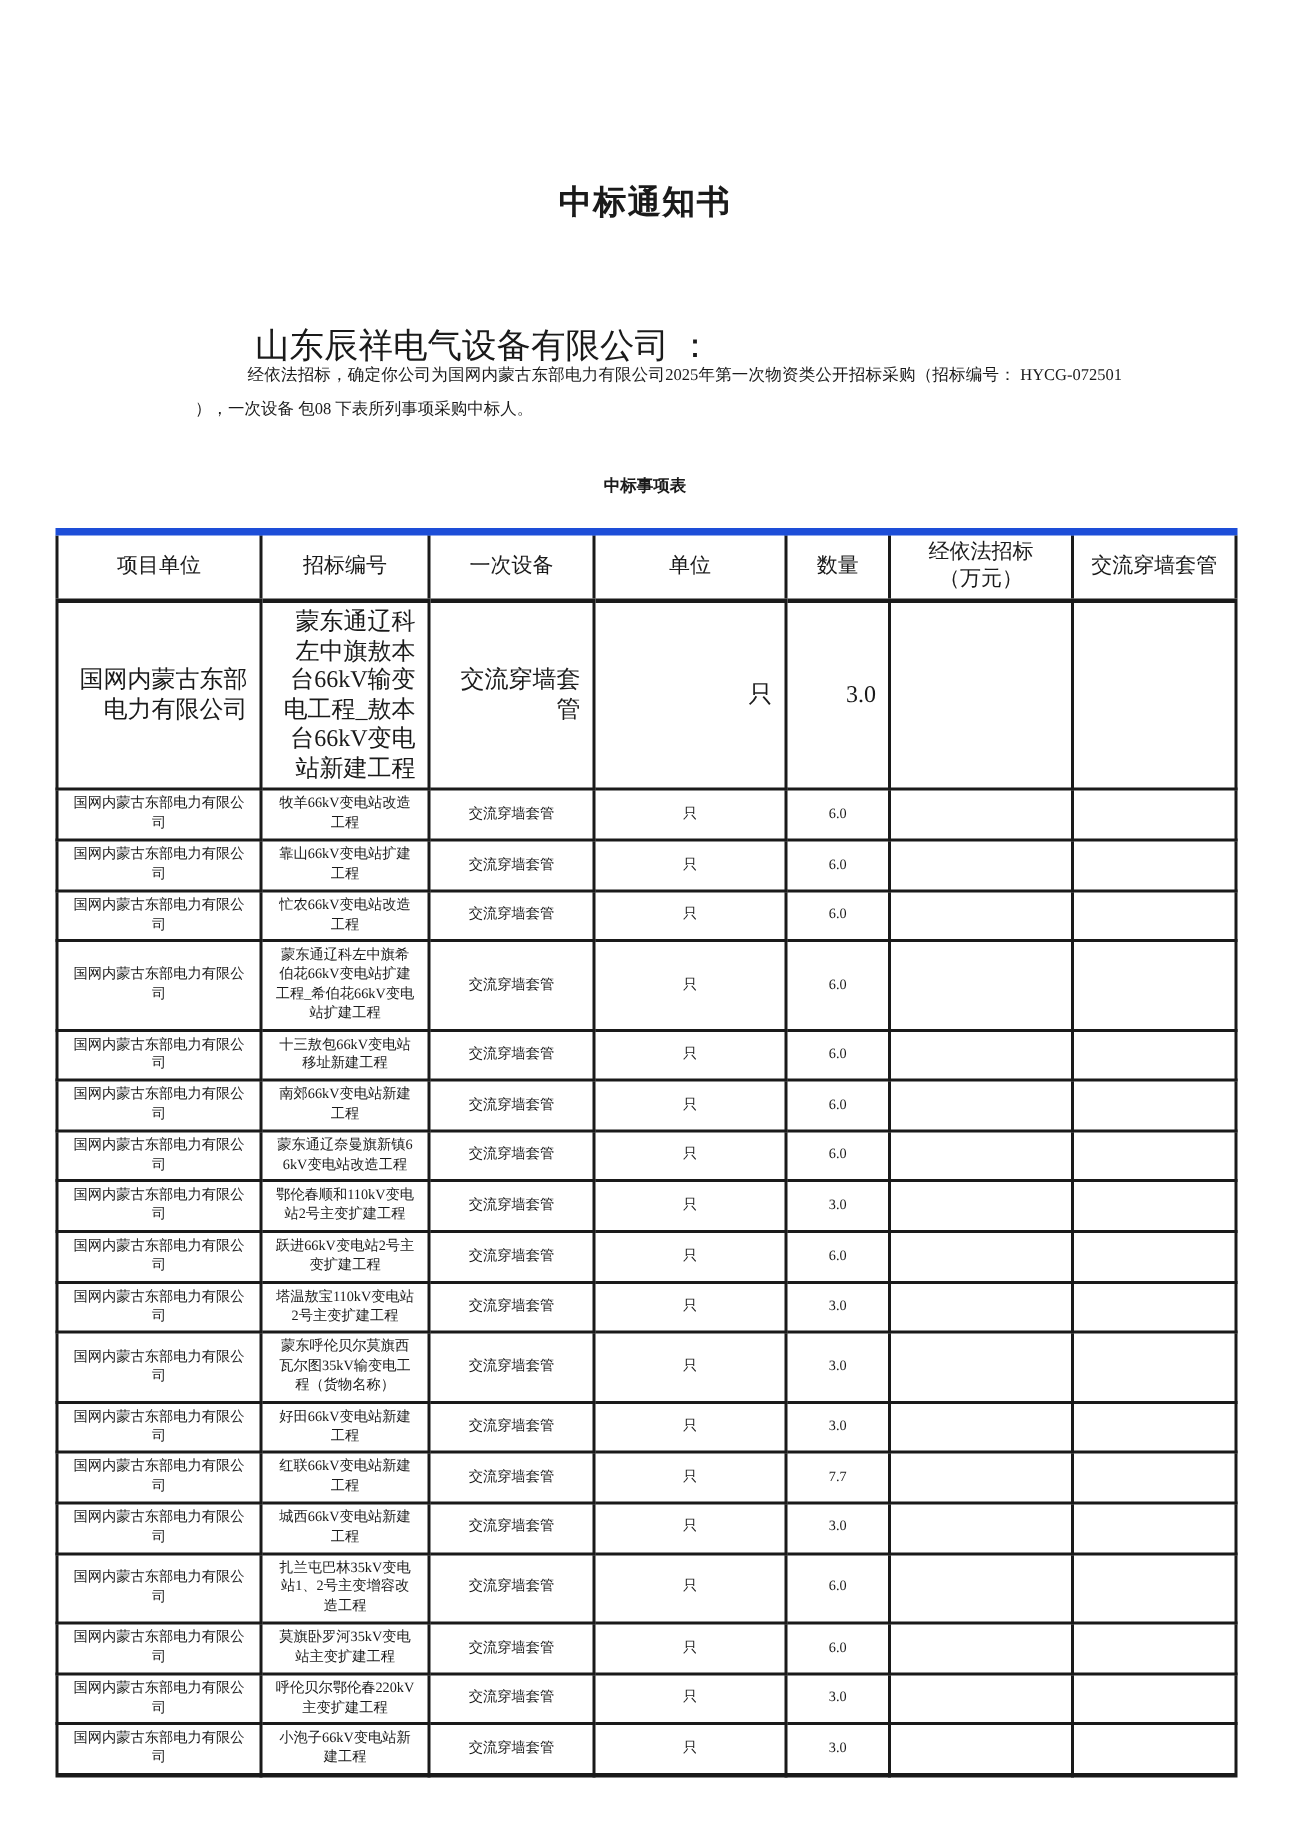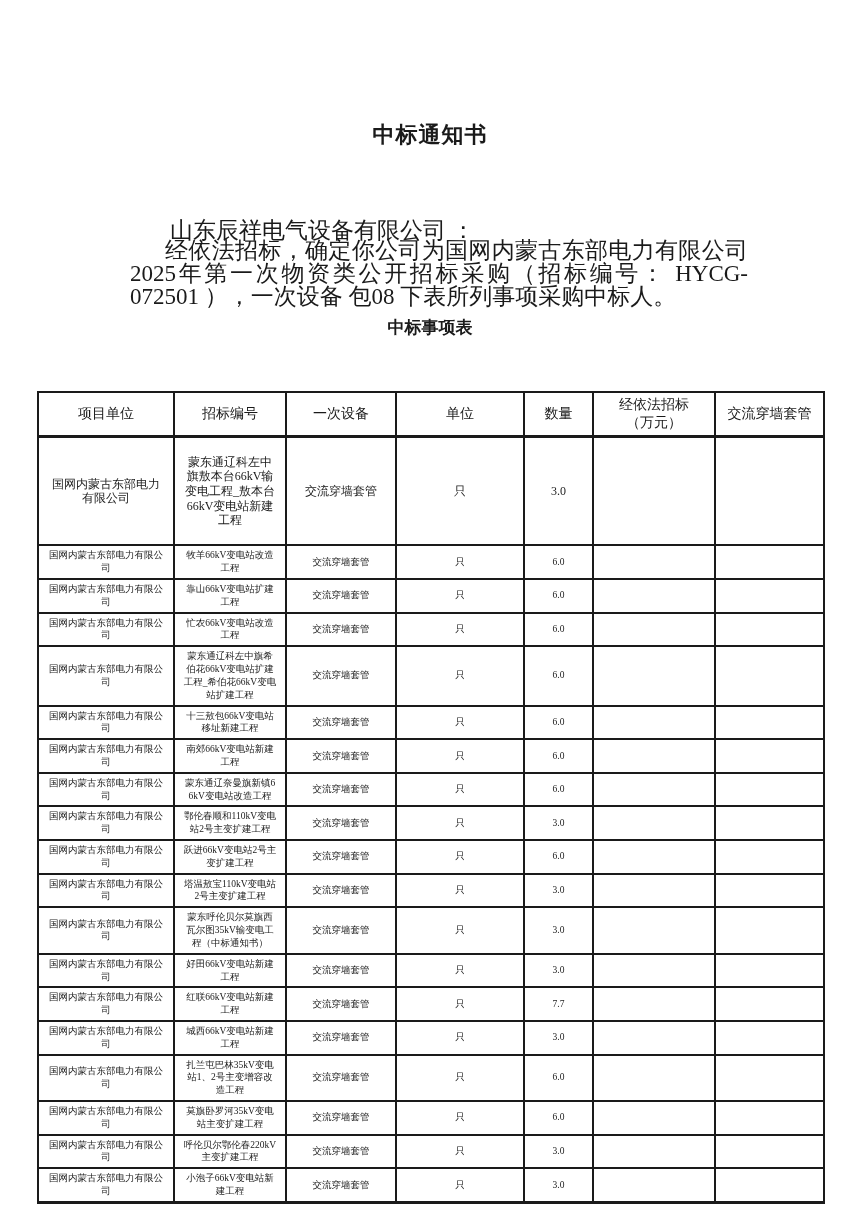--- a/index.html
+++ b/index.html
@@ -25,41 +25,40 @@
   .recipient {
     position: absolute;
     top: 215px; left: 130px;
     font-size: 23px;
     margin-left: 40px;
   }
   .body-para {
     position: absolute;
     top: 239px; left: 130px;
     width: 618px;
-    font-size: 23px;
+    font-size: 11px;
     line-height: 23px;
     text-align: justify;
     text-indent: 35px;
   }
   .table-caption {
     position: absolute;
     top: 316px; left: 0; right: 0;
     text-align: center;
-    font-size: 17px;
+    font-size: 11px;
     font-weight: bold;
   }
   table.award {
     position: absolute;
     top: 352px; left: 37px;
     width: 786px;
     border-collapse: collapse;
     table-layout: fixed;
-    border-top: 1px solid #1d4ed8;
+    border-top: 5px solid #1d4ed8;
     border-bottom: 3px solid #1a1a1a;
-    margin-top: 39px;
   }
   table.award th, table.award td {
     border: 2px solid #1a1a1a;
     text-align: center;
     vertical-align: middle;
     padding: 3px 8px;
     word-break: break-all;
     overflow-wrap: anywhere;
   }
   table.award th {
@@ -68,23 +67,24 @@
     line-height: 1.3;
     height: 34px;
     white-space: pre-line;
     border-bottom-width: 3px;
   }
   table.award td {
     font-size: 9.5px;
     line-height: 1.35;
   }
   table.award tr.row-lg td {
-    font-size: 12px;
+    font-size: 16px;
     line-height: 1.22;
     height: 100px;
+    text-align: right;
   }
 </style>
 </head>
 <body>
 
 <div class="page">
 
   <h1 class="doc-title">中标通知书</h1>
 
   <div class="recipient">山东辰祥电气设备有限公司 ：</div>
@@ -210,21 +210,21 @@
           <td>国网内蒙古东部电力有限公司</td>
           <td>塔温敖宝110kV变电站2号主变扩建工程</td>
           <td>交流穿墙套管</td>
           <td>只</td>
           <td>3.0</td>
           <td></td>
           <td></td>
         </tr>
         <tr>
           <td>国网内蒙古东部电力有限公司</td>
-          <td>蒙东呼伦贝尔莫旗西瓦尔图35kV输变电工程（中标通知书）</td>
+          <td>蒙东呼伦贝尔莫旗西瓦尔图35kV输变电工程（货物名称）</td>
           <td>交流穿墙套管</td>
           <td>只</td>
           <td>3.0</td>
           <td></td>
           <td></td>
         </tr>
         <tr>
           <td>国网内蒙古东部电力有限公司</td>
           <td>好田66kV变电站新建工程</td>
           <td>交流穿墙套管</td>

